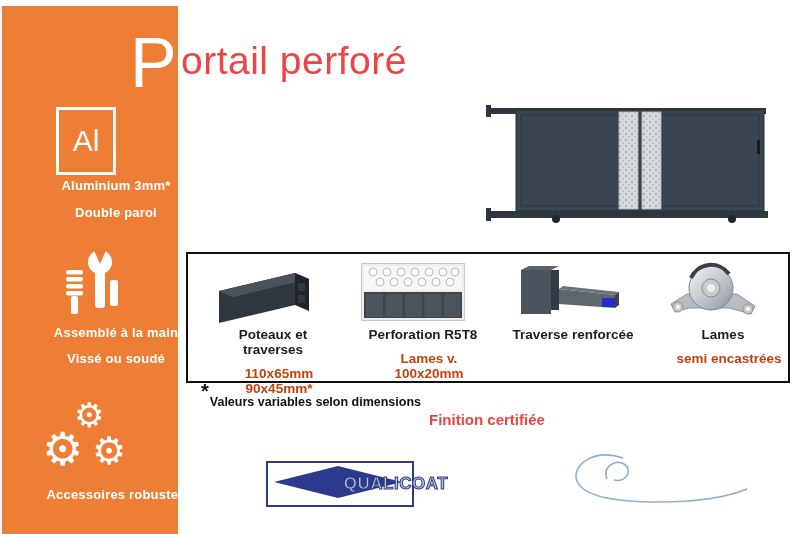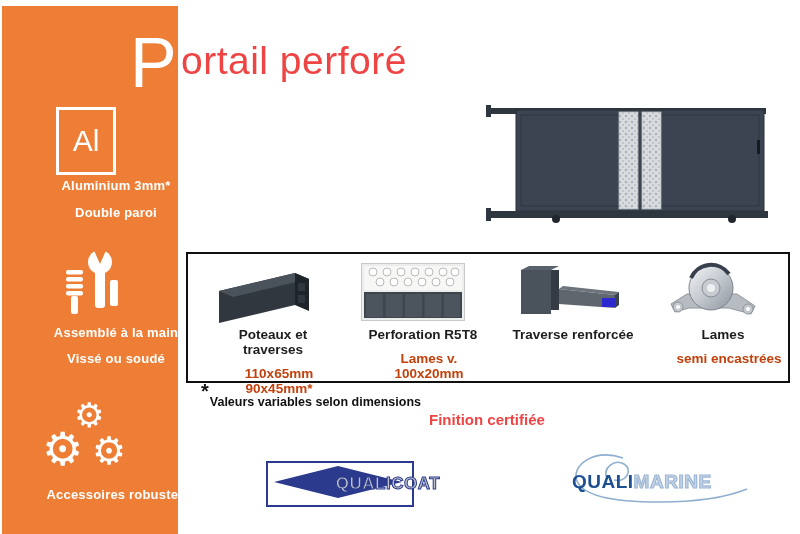--- a/index.html
+++ b/index.html
@@ -39,21 +39,21 @@
 
   
   .footnote{position:absolute;left:201px;top:381px;color:#111;display:flex;align-items:flex-start;}
   .footnote .ast{font-size:20px;font-weight:bold;line-height:1;margin-right:1px;}
   .footnote .txt{font-size:12.5px;font-weight:700;margin-top:14px;}
   .finition{position:absolute;left:429px;top:411px;font-size:15px;font-weight:bold;color:#ef4444;}
 
   
   .qualicoat{position:absolute;left:266px;top:461px;width:144px;height:42px;
              border:2px solid #2b3a8c;background:#fff;}
-  .qc-text{position:absolute;left:0;top:0;width:100%;height:100%;display:flex;align-items:center;
+  .qc-text{position:absolute;left:8px;top:0;width:100%;height:100%;display:flex;align-items:center;
            justify-content:center;font-weight:bold;font-size:17px;letter-spacing:.5px;
            color:#bfc2cb;padding-left:48px;-webkit-text-stroke:1px #2b3a8c;}
   .qualimarine{position:absolute;left:563px;top:452px;width:192px;height:56px;}
   .qm-text{position:absolute;left:9px;top:19px;font-size:19px;font-weight:bold;letter-spacing:.5px;white-space:nowrap;}
   .qm-bold{color:#1d4f91;}
   .qm-light{color:#c9d6e6;-webkit-text-stroke:1.2px #9db7d6;}
 </style>
 </head>
 <body>
 
@@ -227,18 +227,15 @@
       <polygon points="6,19 70,3 134,19 70,35" fill="#2b3a8c"></polygon>
     </svg>
     <div class="qc-text">QUALICOAT</div>
   </div>
 
   <div class="qualimarine">
     <svg width="192" height="56" viewBox="0 0 192 56" style="position:absolute;left:0;top:0;">
       <path d="M60,6 C30,-4 8,14 14,29 C20,44 52,50 96,50 C134,50 162,46 184,37" fill="none" stroke="#8fafd0" stroke-width="1.6"></path>
       <path d="M44,27 C39,15 52,7 61,12 C70,17 64,31 51,28" fill="none" stroke="#8fafd0" stroke-width="1.6"></path>
     </svg>
-    <div class="qm-text">
-      <span class="qm-bold">QUALI</span><span class="qm-light">MARINE</span>
-    </div>
   </div>
 
 </div>
 
 </body></html>

